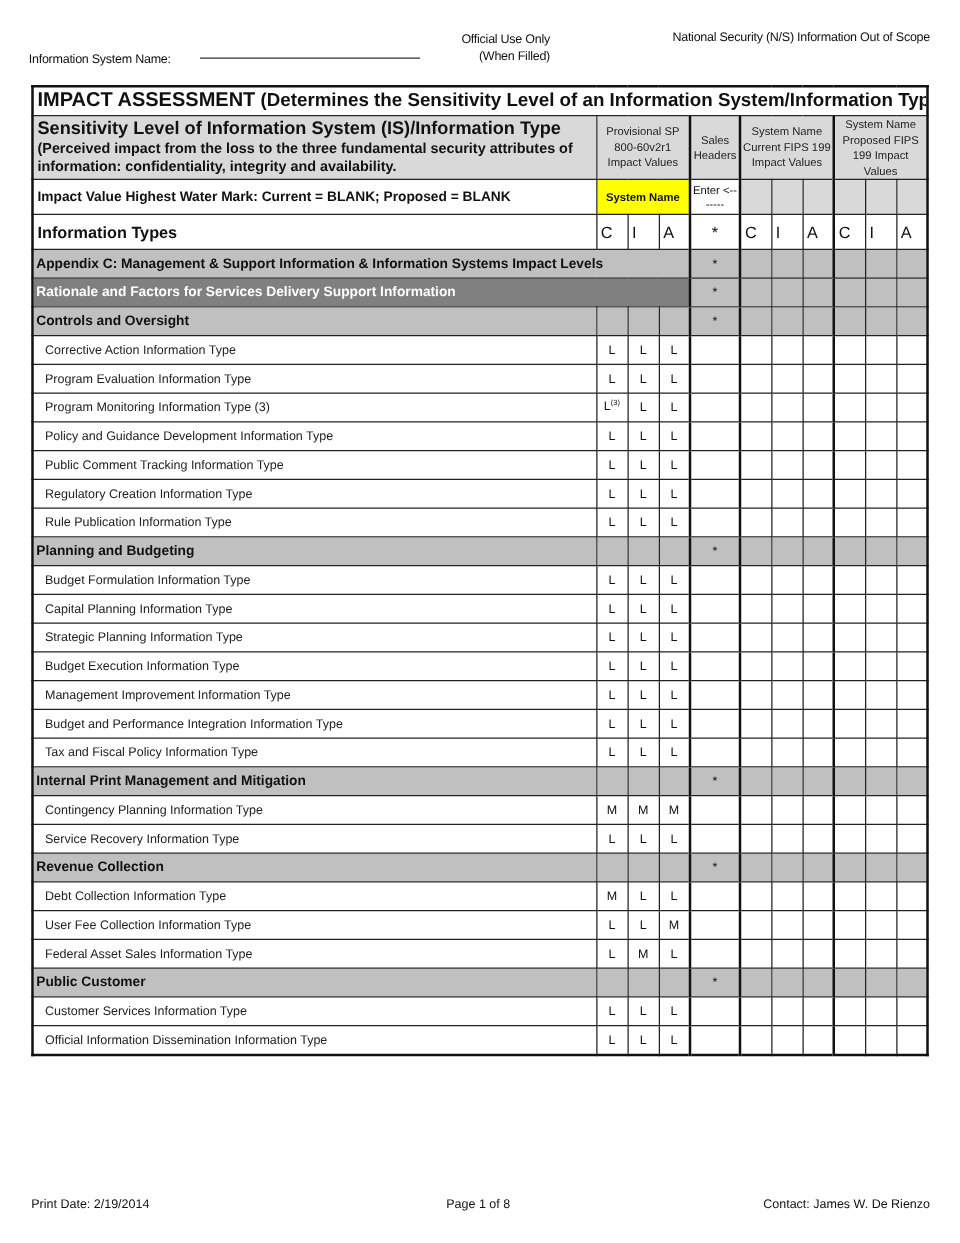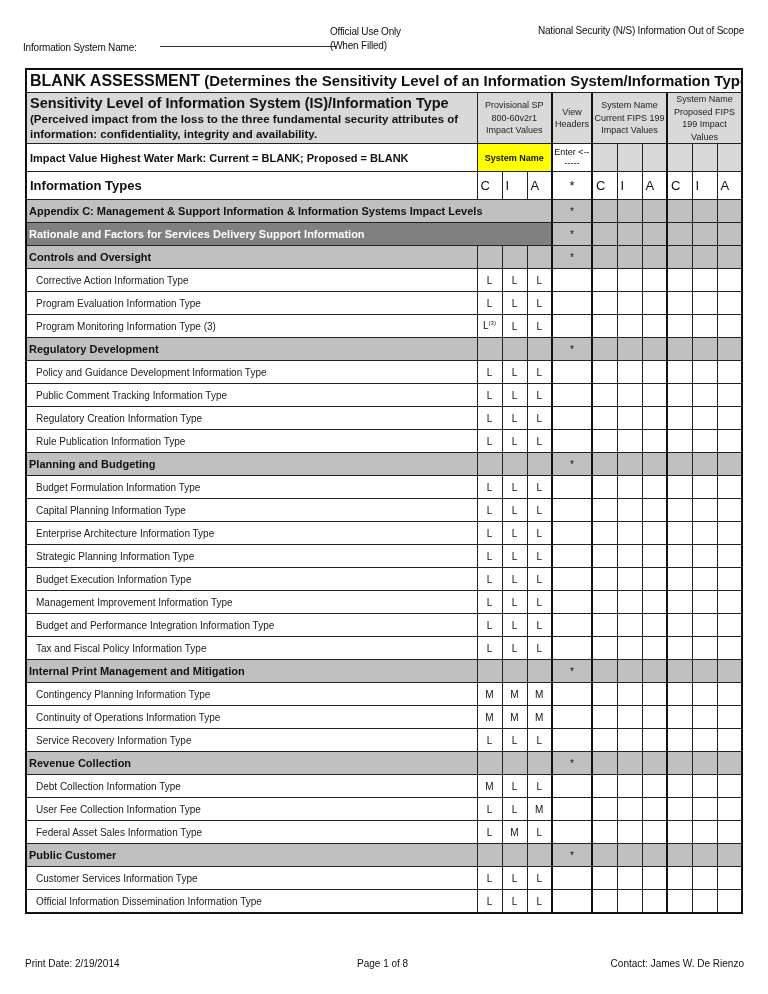--- a/index.html
+++ b/index.html
@@ -1,21 +1,21 @@
 <!DOCTYPE html>
 <html><head>
 <meta charset="utf-8">
 <style>
   html, body { margin: 0; padding: 0; background: #ffffff; }
   body { width: 768px; height: 994px; position: relative; overflow: hidden;
          font-family: "Liberation Sans", sans-serif; color: #111; }
   .hdr { position: absolute; font-size: 10px; font-family: "Liberation Sans Narrow", "Liberation Sans", sans-serif; letter-spacing: -0.2px; }
   .hdr-left { left: 23px; top: 42px; }
   .hdr-line { left: 160px; top: 36px; width: 176px; border-bottom: 1px solid #333; height: 10px; }
-  .hdr-mid { left: 330px; top: 25px; width: 110px; text-align: left; line-height: 14px; }
+  .hdr-mid { left: 330px; top: 25px; width: 110px; text-align: right; line-height: 14px; }
   .hdr-right { right: 24px; top: 25px; }
 
   table.grid { position: absolute; left: 25px; top: 68px; width: 717px;
                border-collapse: collapse; table-layout: fixed;
                border: 2px solid #111; }
   table.grid td { border: 1px solid #222; padding: 0; overflow: hidden; white-space: nowrap; }
   .c-label { width: 451px; }
   .c-s { width: 25px; }
   .c-star { width: 40px; }
 
@@ -78,31 +78,31 @@
       <col class="c-s">
       <col class="c-s">
     <col class="c-s">
       <col class="c-s">
       <col class="c-s">
   </colgroup>
 
   <tbody>
       <tr class="title-row">
     <td colspan="11" class="title-main">
-      <span>BLANK ASSESSMENT</span><span class="title-sub"> (Determines the Sensitivity Level of an Information System/Information Type)</span>
+      <span>IMPACT ASSESSMENT</span><span class="title-sub"> (Determines the Sensitivity Level of an Information System/Information Type)</span>
     </td>
   </tr>
 
   <tr class="sens-row">
     <td>
       <span class="sens-title">Sensitivity Level of Information System (IS)/Information Type</span>
       <span class="sens-sub">(Perceived impact from the loss to the three fundamental security attributes of information: confidentiality, integrity and availability.</span>
     </td>
     <td colspan="3" class="colhead">Provisional SP 800-60v2r1 Impact Values</td>
-    <td class="colhead thick-l thick-r">View Headers</td>
+    <td class="colhead thick-l thick-r">Sales Headers</td>
     <td colspan="3" class="colhead thick-r">System Name Current FIPS 199 Impact Values</td>
     <td colspan="3" class="colhead">System Name Proposed FIPS 199 Impact Values</td>
   </tr>
 
   <tr class="impact-row">
     <td class="impact-label">Impact Value Highest Water Mark: Current = BLANK; Proposed = BLANK</td>
     <td colspan="3" class="sysname">System Name</td>
     <td class="enter thick-l thick-r">Enter &lt;-------</td>
     <td></td>
     <td></td>
@@ -194,33 +194,20 @@
     <td class="v">L</td>
     <td class="thick-l thick-r"></td>
     <td></td>
         <td></td>
         <td class="thick-r"></td>
     <td></td>
         <td></td>
         <td></td>
   </tr>
 
-  <tr class="sec">
-    <td class="lbl">Regulatory Development</td>
-    <td></td>
-        <td></td>
-        <td></td>
-    <td class="star thick-l thick-r">*</td>
-    <td></td>
-        <td></td>
-        <td class="thick-r"></td>
-        <td></td>
-        <td></td>
-        <td></td>
-  </tr>
   <tr class="item">
     <td class="lbl">Policy and Guidance Development Information Type</td>
     <td class="v">L</td>
     <td class="v">L</td>
     <td class="v">L</td>
     <td class="thick-l thick-r"></td>
     <td></td>
         <td></td>
         <td class="thick-r"></td>
     <td></td>
@@ -288,33 +275,20 @@
     <td class="thick-l thick-r"></td>
     <td></td>
         <td></td>
         <td class="thick-r"></td>
     <td></td>
         <td></td>
         <td></td>
   </tr>
   <tr class="item">
     <td class="lbl">Capital Planning Information Type</td>
-    <td class="v">L</td>
-    <td class="v">L</td>
-    <td class="v">L</td>
-    <td class="thick-l thick-r"></td>
-    <td></td>
-        <td></td>
-        <td class="thick-r"></td>
-    <td></td>
-        <td></td>
-        <td></td>
-  </tr>
-  <tr class="item">
-    <td class="lbl">Enterprise Architecture Information Type</td>
     <td class="v">L</td>
     <td class="v">L</td>
     <td class="v">L</td>
     <td class="thick-l thick-r"></td>
     <td></td>
         <td></td>
         <td class="thick-r"></td>
     <td></td>
         <td></td>
         <td></td>
@@ -405,33 +379,20 @@
     <td class="v">M</td>
     <td class="thick-l thick-r"></td>
     <td></td>
         <td></td>
         <td class="thick-r"></td>
     <td></td>
         <td></td>
         <td></td>
   </tr>
   <tr class="item">
-    <td class="lbl">Continuity of Operations Information Type</td>
-    <td class="v">M</td>
-    <td class="v">M</td>
-    <td class="v">M</td>
-    <td class="thick-l thick-r"></td>
-    <td></td>
-        <td></td>
-        <td class="thick-r"></td>
-    <td></td>
-        <td></td>
-        <td></td>
-  </tr>
-  <tr class="item">
     <td class="lbl">Service Recovery Information Type</td>
     <td class="v">L</td>
     <td class="v">L</td>
     <td class="v">L</td>
     <td class="thick-l thick-r"></td>
     <td></td>
         <td></td>
         <td class="thick-r"></td>
     <td></td>
         <td></td>

